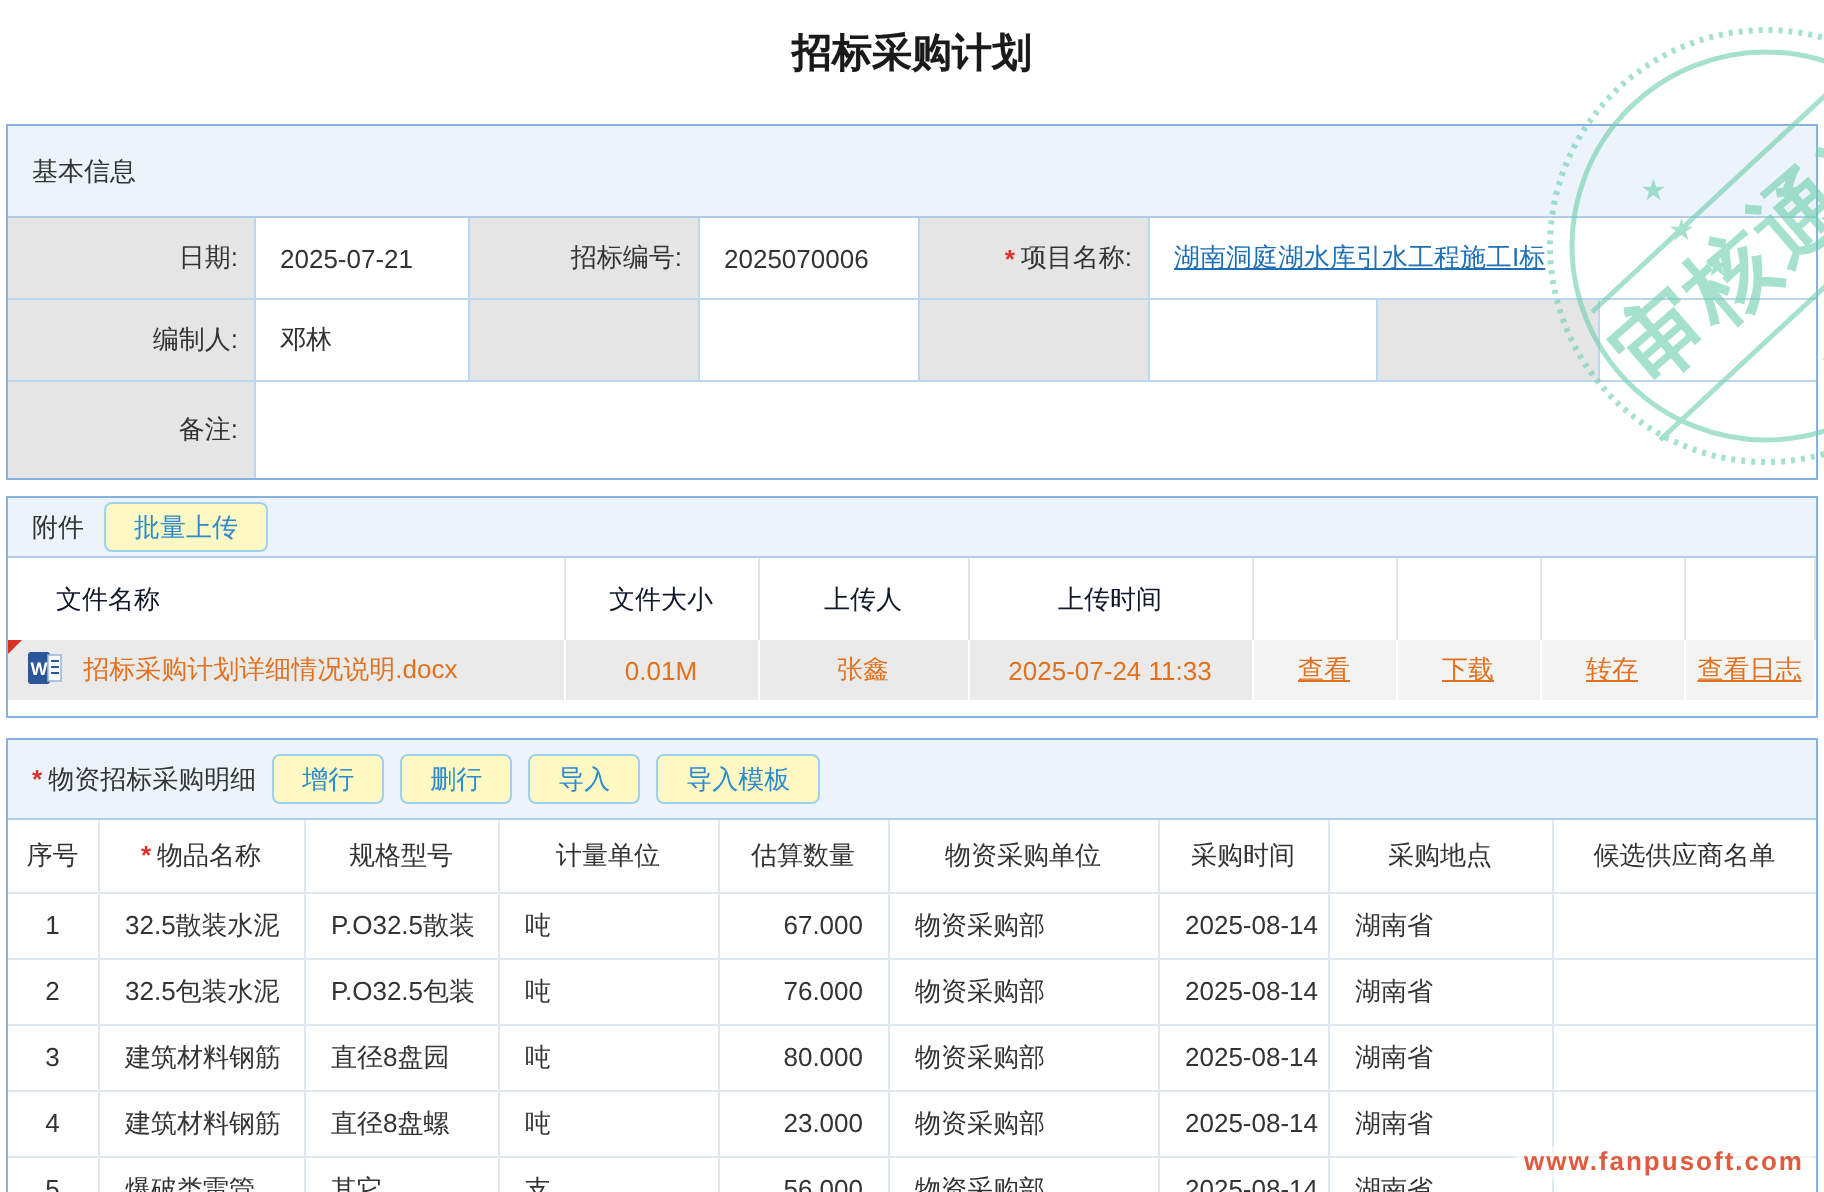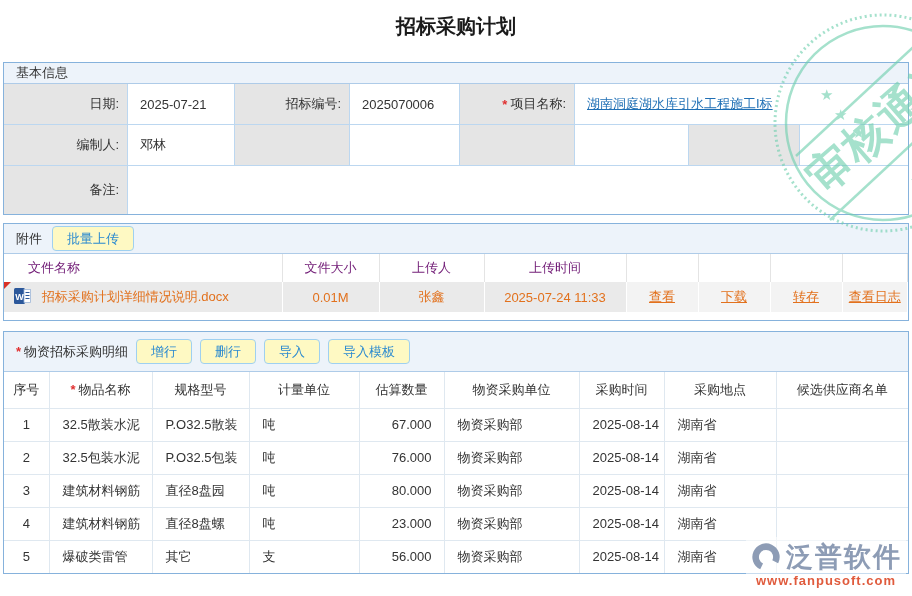--- a/index.html
+++ b/index.html
@@ -32,21 +32,21 @@
   .bi-value { background:#fff; padding:0 12px; }
   .sp3 { grid-column: span 3; }
   .sp7 { grid-column: span 7; }
   .tall { min-height:48px; }
   .proj-link { color:#1f6fb5; text-decoration:underline; cursor:pointer; }
   
   .att-head-bar { height:30px; }
   table { border-collapse:collapse; table-layout:fixed; width:100%; }
   .att-table td, .att-table th { font-weight:normal; overflow:hidden; white-space:nowrap; }
   .att-table thead td {
-    height:28px; text-align:center; border-right:1px solid #e4e4e4; color:#701a75;
+    height:41px; text-align:center; border-right:1px solid #e4e4e4; color:#0f172a;
   }
   .att-table thead td.fn { text-align:left; padding-left:24px; }
   .att-table tbody td { height:30px; text-align:center; color:#e2711d; border-right:1px solid #fff; }
   .att-row-main { background:#eaeaea; }
   .att-row-act { background:#f3f3f3; }
   .file-cell { position:relative; text-align:left !important; padding-left:10px; }
   .corner-mark { position:absolute; left:0; top:0; width:0; height:0; border-top:7px solid #d93025; border-right:7px solid transparent; }
   .word-ico { vertical-align:-3px; margin-right:7px; }
   .o-link { color:#e2711d; text-decoration:underline; cursor:pointer; }
   .att-pad { height:8px; }
@@ -83,21 +83,21 @@
     <text x="52" y="92">★</text>
       <text x="66" y="112">★</text>
       <text x="84" y="130">★</text>
     <text x="142" y="178">★</text>
       <text x="162" y="160">★</text>
   </g>
   <text x="115" y="130" fill="#6fcfae" font-size="44" font-weight="bold" text-anchor="middle" transform="rotate(-41 115 115)" letter-spacing="2">审核通过</text>
 </svg>
 
 <div class="box">
-  <div class="sec-head" style="height:21px;">
+  <div class="sec-head" style="height:46px;">
     <span>基本信息</span>
   </div>
 
   <div class="bgrid first">
     <div class="bi-cell bi-label c0">日期:</div>
     <div class="bi-cell bi-value">2025-07-21</div>
     <div class="bi-cell bi-label">招标编号:</div>
     <div class="bi-cell bi-value">2025070006</div>
     <div class="bi-cell bi-label">
       <span class="req">*</span>
@@ -276,20 +276,14 @@
         <td class="pl">物资采购部</td>
         <td class="pl">2025-08-14</td>
         <td class="pl">湖南省</td>
         <td></td>
       </tr>
     </tbody>
   </table>
 </div>
 
 <div class="wm">
-  <div class="wm-top">
-    <svg width="32" height="32" viewBox="0 0 34 34">
-      <circle cx="17" cy="17" r="11" fill="none" stroke="#8d9cb5" stroke-width="7" stroke-dasharray="52 18" transform="rotate(115 17 17)"></circle>
-    </svg>
-    <span class="wm-brand">泛普软件</span>
-  </div>
   <div class="wm-url">www.fanpusoft.com</div>
 </div>
 
 </body></html>

